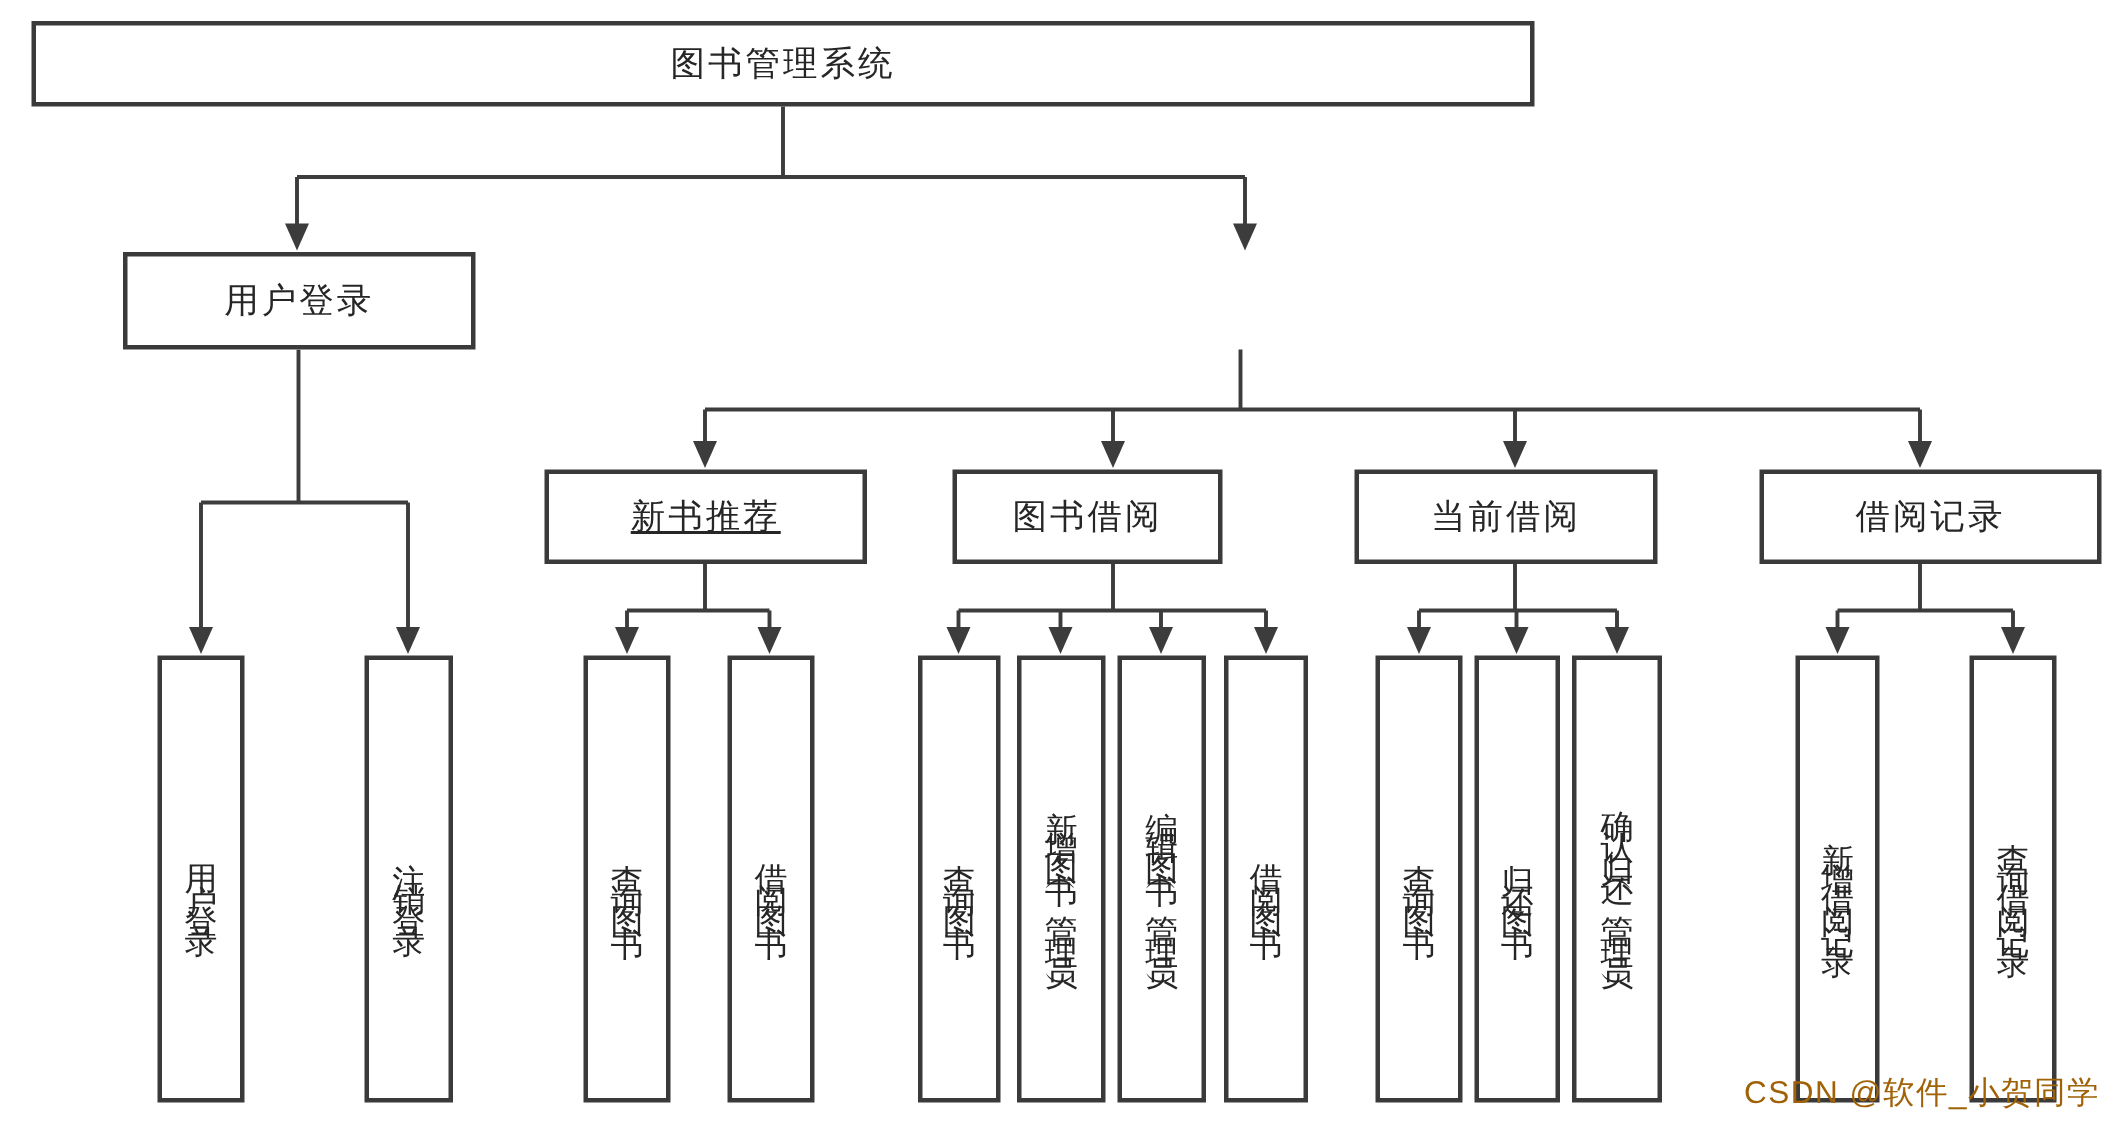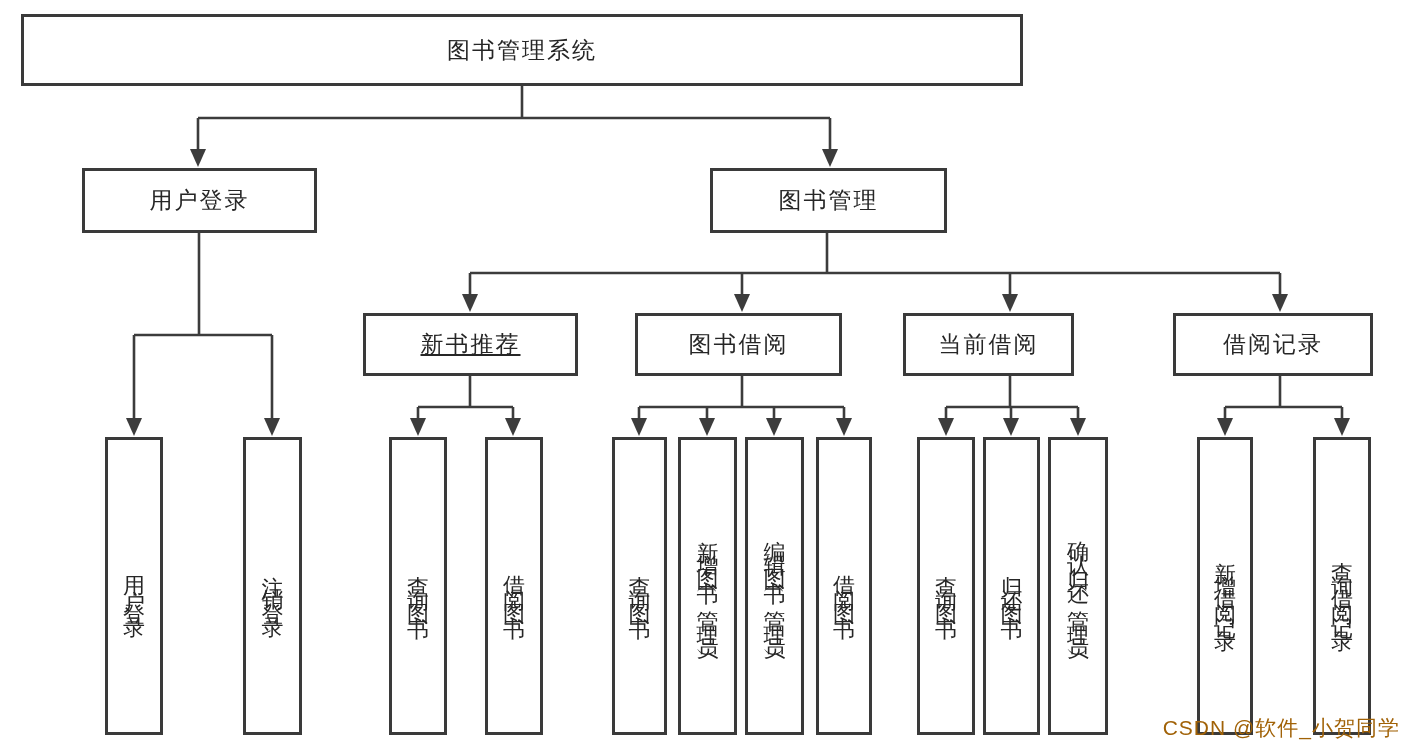--- a/index.html
+++ b/index.html
@@ -51,41 +51,38 @@
     <polygon points="699,418 715,418 707,436"></polygon>
     <polygon points="766,418 782,418 774,436"></polygon>
     <polygon points="836,418 852,418 844,436"></polygon>
     <polygon points="938,418 954,418 946,436"></polygon>
     <polygon points="1003,418 1019,418 1011,436"></polygon>
     <polygon points="1070,418 1086,418 1078,436"></polygon>
     <polygon points="1217,418 1233,418 1225,436"></polygon>
     <polygon points="1334,418 1350,418 1342,436"></polygon>
   </svg>
 
-  <div class="node hnode" style="left:21px;top:14px;width:1002px;height:72px;">
+  <div class="node hnode" style="left:21px;top:14px;width:1002px;height:57px;">
     <span>图书管理系统</span>
   </div>
 
   <div class="node hnode" style="left:82px;top:168px;width:235px;height:65px;">
     <span>用户登录</span>
   </div>
-  <div class="node hnode" style="left:710px;top:168px;width:237px;height:65px;">
-    <span>图书管理</span>
-  </div>
 
   <div class="node hnode" style="left:363px;top:313px;width:215px;height:63px;text-decoration:underline;">
     <span>新书推荐</span>
   </div>
-  <div class="node hnode" style="left:635px;top:313px;width:207px;height:63px;">
+  <div class="node hnode" style="left:635px;top:313px;width:180px;height:63px;">
     <span>图书借阅</span>
   </div>
-  <div class="node hnode" style="left:903px;top:313px;width:171px;height:63px;">
+  <div class="node hnode" style="left:903px;top:313px;width:202px;height:63px;">
     <span>当前借阅</span>
   </div>
-  <div class="node hnode" style="left:1173px;top:313px;width:200px;height:63px;">
+  <div class="node hnode" style="left:1173px;top:313px;width:228px;height:63px;">
     <span>借阅记录</span>
   </div>
 
   <div class="node vnode" style="left:105px;top:437px;width:58px;height:298px;">
     <span>用户登录</span>
   </div>
   <div class="node vnode" style="left:243px;top:437px;width:59px;height:298px;">
     <span>注销登录</span>
   </div>
 

